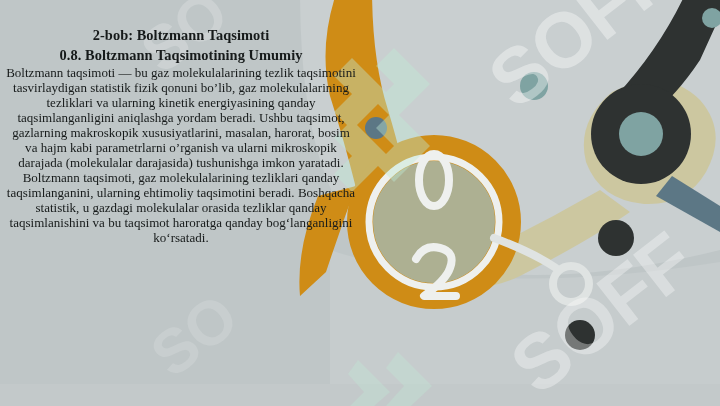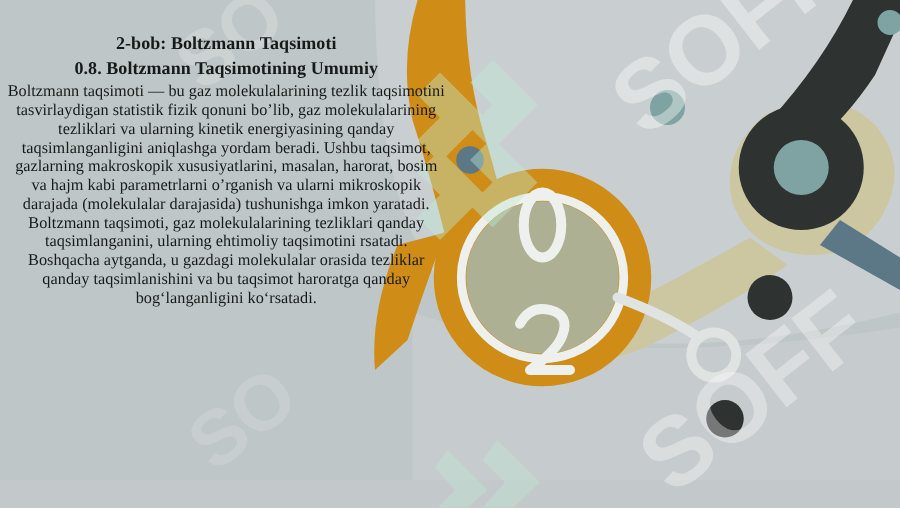--- a/index.html
+++ b/index.html
@@ -154,16 +154,16 @@
     <g fill="#bfead4" opacity=".75">
       <path d="M10 8 L42 40 L10 68 L0 56 L16 40 L0 22 Z"></path>
       <path d="M50 0 L84 34 L50 66 L38 54 L56 34 L38 16 Z"></path>
     </g>
   </svg>
 
   <div id="textcol">
     <div class="heading">2-bob: Boltzmann Taqsimoti</div>
     <div class="heading">0.8. Boltzmann Taqsimotining Umumiy</div>
     <p class="body para">Boltzmann taqsimoti — bu gaz molekulalarining tezlik taqsimotini tasvirlaydigan statistik fizik qonuni bo’lib, gaz molekulalarining tezliklari va ularning kinetik energiyasining qanday taqsimlanganligini aniqlashga yordam beradi. Ushbu taqsimot, gazlarning makroskopik xususiyatlarini, masalan, harorat, bosim va hajm kabi parametrlarni o’rganish va ularni mikroskopik darajada (molekulalar darajasida) tushunishga imkon yaratadi.</p>
-    <p class="body para">Boltzmann taqsimoti, gaz molekulalarining tezliklari qanday taqsimlanganini, ularning ehtimoliy taqsimotini rsatadi. Boshqacha aytganda, u gazdagi molekulalar orasida tezliklar qanday taqsimlanishini va bu taqsimot haroratga qanday bog‘langanligini ko‘rsatadi.</p>
+    <p class="body para">Boltzmann taqsimoti, gaz molekulalarining tezliklari qanday taqsimlanganini, ularning ehtimoliy taqsimotini beradi. Boshqacha statistik, u gazdagi molekulalar orasida tezliklar qanday taqsimlanishini va bu taqsimot haroratga qanday bog‘langanligini ko‘rsatadi.</p>
   </div>
 
 </div>
 
 </body></html>

